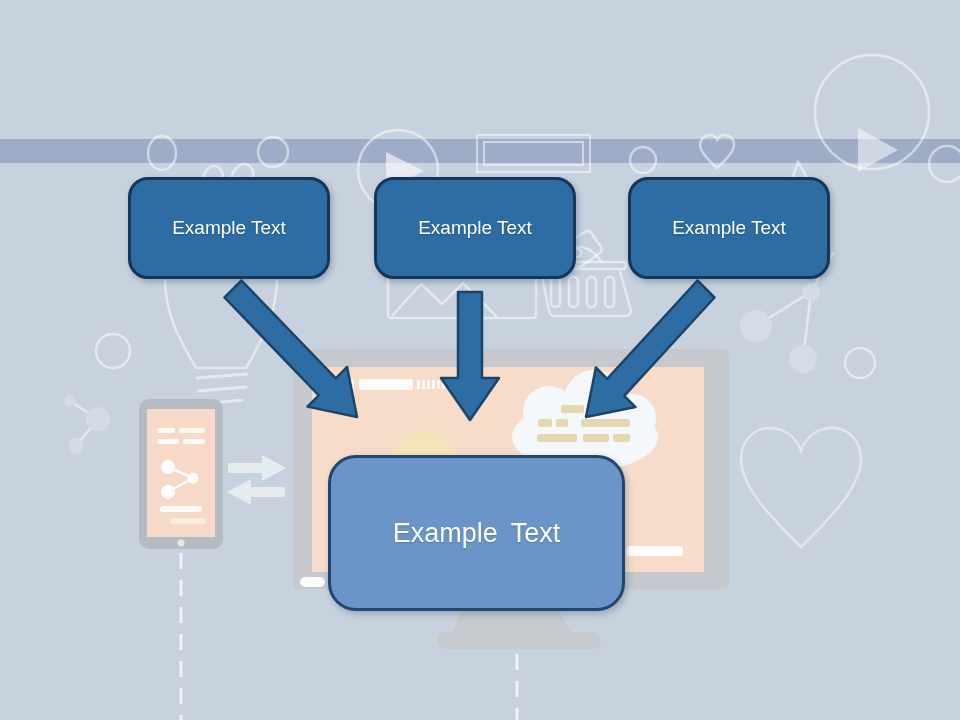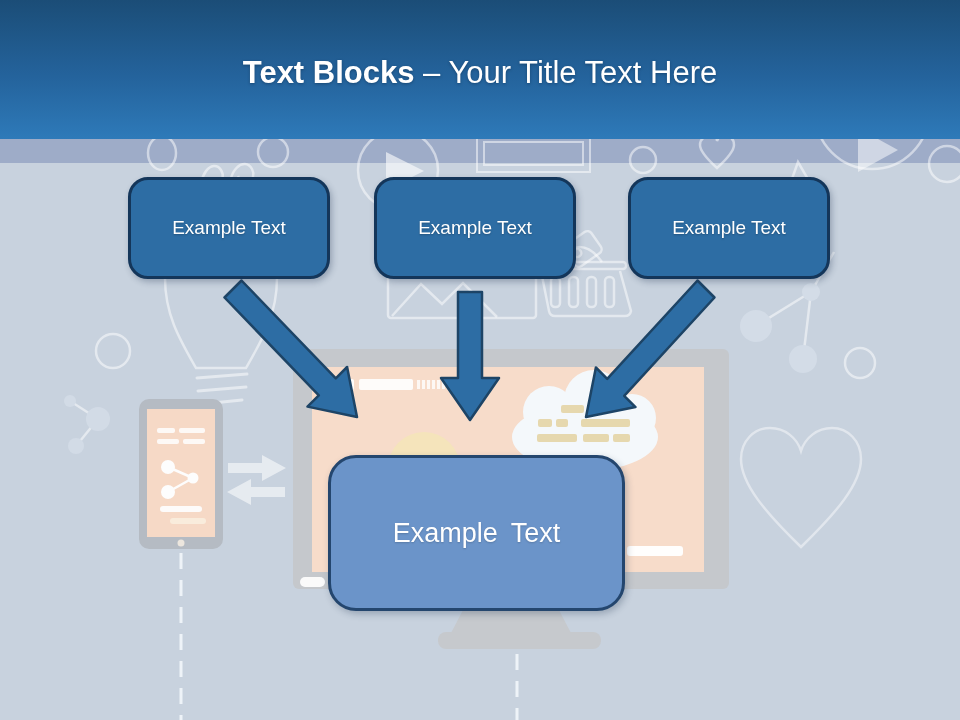--- a/index.html
+++ b/index.html
@@ -199,23 +199,20 @@
         <rect x="581" y="419" width="49" height="8" rx="2"></rect>
         <rect x="537" y="434" width="40" height="8" rx="2"></rect>
         <rect x="583" y="434" width="26" height="8" rx="2"></rect>
         <rect x="613" y="434" width="17" height="8" rx="2"></rect>
       </g>
       <rect x="627" y="546" width="56" height="10" rx="3" fill="#ffffff" opacity="0.95"></rect>
       <rect x="300" y="577" width="25" height="10" rx="5" fill="#ffffff" opacity="0.9"></rect>
     </g>
   </svg>
 
-  <div class="header">
-    <div class="title"><span class="bold">Text Blocks</span><span> </span><span>–</span><span> </span><span>Your Title Text Here</span></div>
-  </div>
 
   <svg class="arrows" width="960" height="720" viewBox="0 0 960 720">
     <g fill="#2d6da4" stroke="#1d4466" stroke-width="2.5" stroke-linejoin="round">
       <polygon points="241.5,280.5 335.8,378.3 347.1,367.0 357,417 307.5,406.6 318.8,395.3 224.5,297.5"></polygon>
       <polygon points="458,292 482,292 482,378 499,378 470,420 441,378 458,378"></polygon>
       <polygon points="697.5,280.5 607.2,378.8 595.9,367.5 586,417 635.5,407.1 624.2,395.8 714.5,297.5"></polygon>
     </g>
   </svg>
 
   <div class="block b1">

